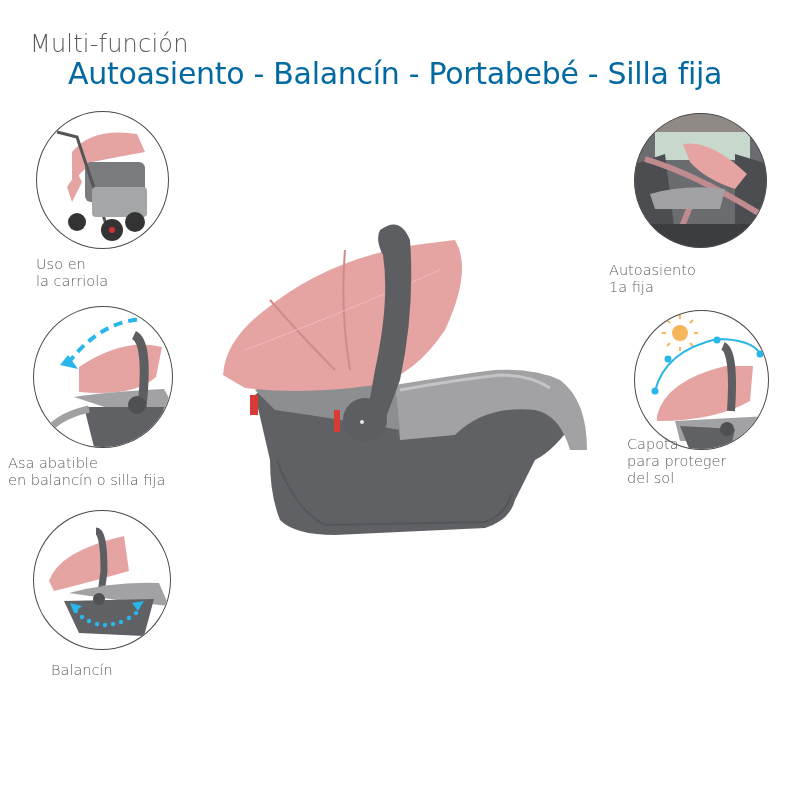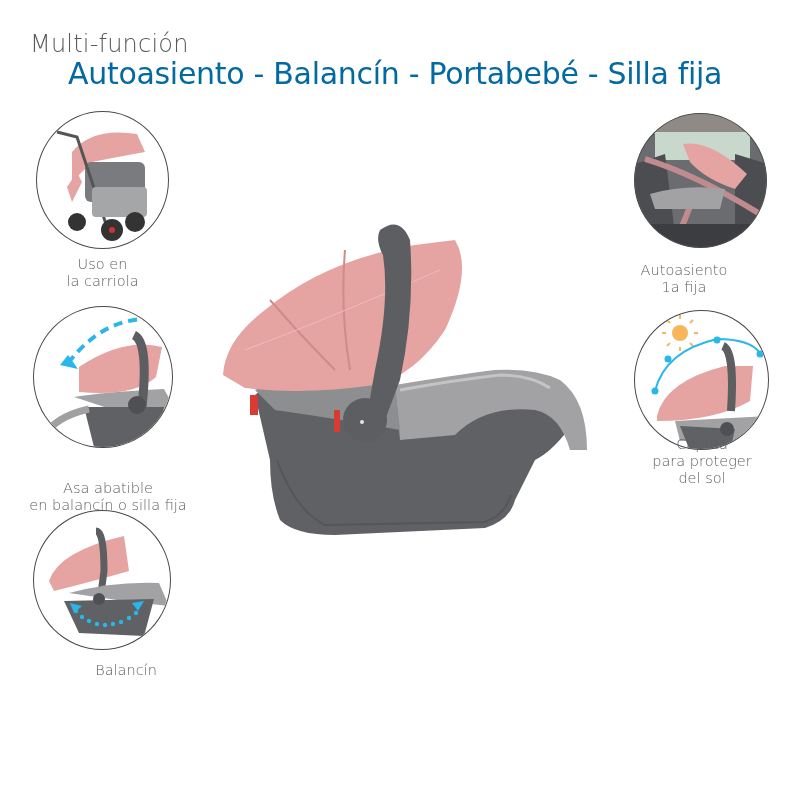--- a/index.html
+++ b/index.html
@@ -1,21 +1,21 @@
 <!DOCTYPE html>
 <html><head>
 <meta charset="utf-8">
 <style>
   html, body { margin:0; padding:0; background:#ffffff; }
   body { width:800px; height:800px; position:relative; overflow:hidden; font-family:"DejaVu Sans", sans-serif; color:#555659; }
   .abs { position:absolute; }
   .title1 { left:30px; top:30px; font-size:24px; font-weight:300; color:#5a5a5c; letter-spacing:0.2px; font-family:"DejaVu Sans", sans-serif; }
   .title2 { left:68px; top:56px; font-size:30px; font-weight:normal; color:#0369a1; letter-spacing:-0.3px; font-family:"DejaVu Sans", sans-serif; }
   .circle { position:absolute; border-radius:50%; border:1.5px solid #4a4a4a; background:#fff; overflow:hidden; box-sizing:border-box; }
-  .caption { position:absolute; text-align:center; font-size:14.5px; line-height:17px; color:#5e5f62; font-family:"DejaVu Sans", sans-serif; font-weight:300; }
+  .caption { position:absolute; text-align:left; font-size:14.5px; line-height:17px; color:#5e5f62; font-family:"DejaVu Sans", sans-serif; font-weight:300; }
   .caption span { display:block; }
   svg { display:block; }
 </style>
 </head>
 <body>
 
 <div class="abs title1">Multi-función</div>
 <div class="abs title2">Autoasiento - Balancín - Portabebé - Silla fija</div>
 
 <div class="abs" style="left:215px;top:210px;width:380px;height:340px;">
@@ -66,21 +66,21 @@
     <path d="M118 12 Q70 10 35 55" stroke="#29b6e8" stroke-width="4" stroke-dasharray="9 6" fill="none"></path>
     <polygon points="26,58 44,62 34,48" fill="#29b6e8"></polygon>
     <path d="M45 60 Q90 30 128 40 L122 70 Q100 90 45 85 Z" fill="#e5a3a2"></path>
     <path d="M40 90 Q70 85 130 82 L140 100 L95 108 Z" fill="#a2a2a4"></path>
     <path d="M50 100 L130 100 L125 140 L60 140 Z" fill="#5f6165"></path>
     <path d="M100 28 Q115 35 108 100" stroke="#5c5e62" stroke-width="9" fill="none"></path>
     <circle cx="103" cy="98" r="9" fill="#4e5054"></circle>
     <path d="M55 102 Q20 110 10 130" stroke="#a0a0a2" stroke-width="7" fill="none"></path>
   </svg>
 </div>
-<div class="caption" style="left:8px;top:480px;width:200px;">
+<div class="caption" style="left:8px;top:455px;width:200px;">
   <span>Asa abatible</span>
   <span>en balancín o silla fija</span>
 </div>
 
 <div class="circle" style="left:33px;top:510px;width:138px;height:140px;">
   <svg width="138" height="140" viewBox="0 0 138 140">
     <path d="M15 70 Q25 40 90 25 L95 60 Q60 70 20 80 Z" fill="#e5a3a2"></path>
     <path d="M62 20 Q70 20 70 60 L66 90" stroke="#5c5e62" stroke-width="7" fill="none"></path>
     <path d="M35 82 Q80 70 125 72 L135 95 L90 90 Z" fill="#a2a2a4"></path>
     <path d="M30 90 L120 88 L110 125 L45 122 Z" fill="#5f6165"></path>

